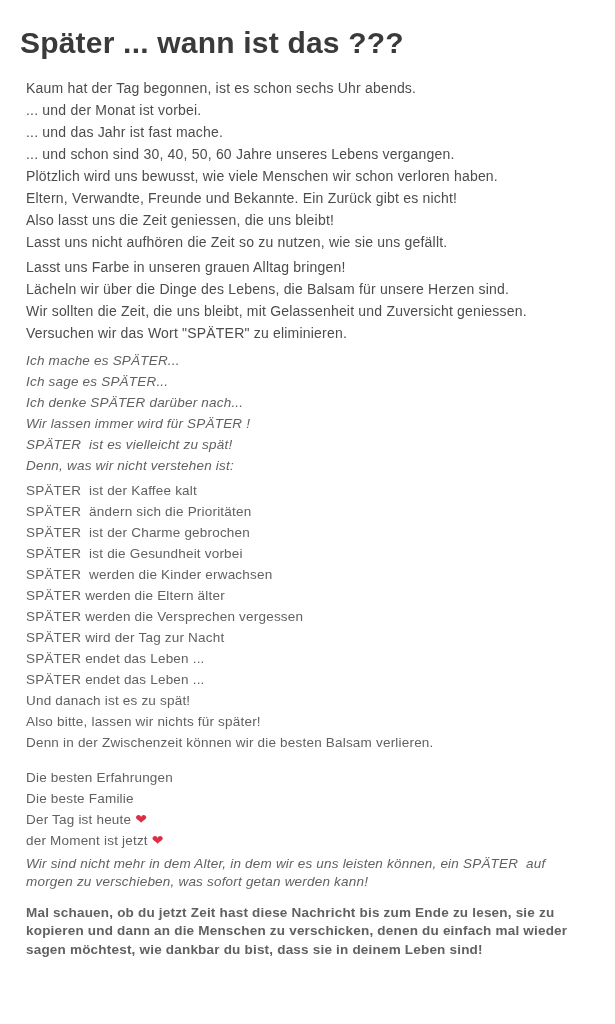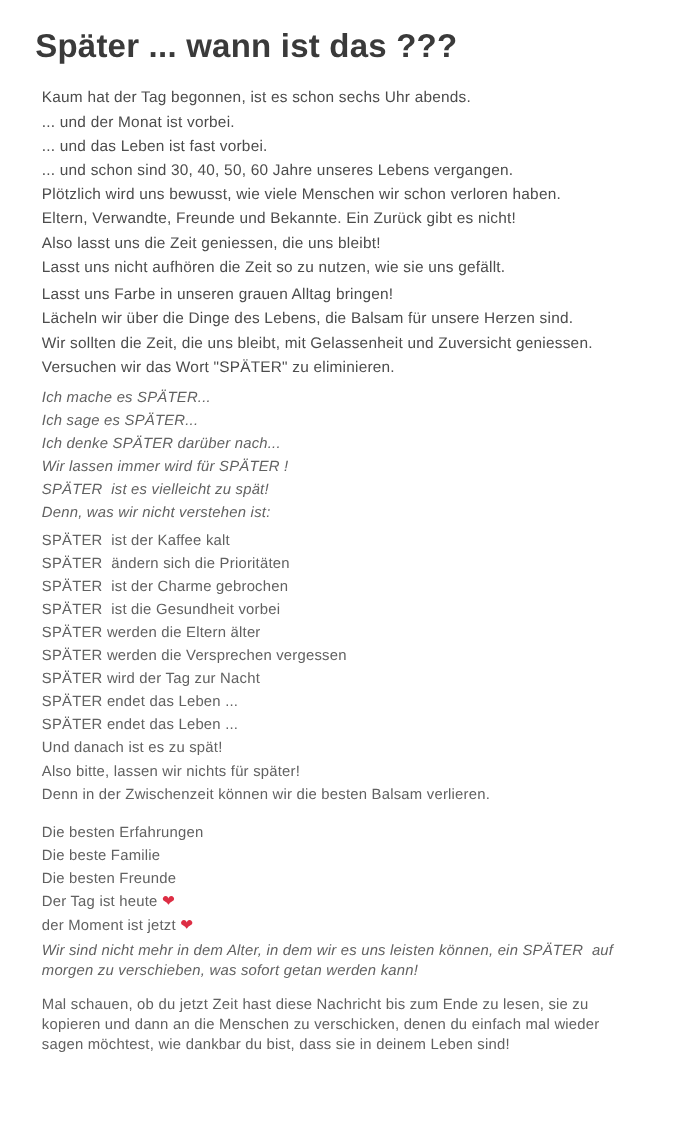--- a/index.html
+++ b/index.html
@@ -15,21 +15,21 @@
     padding: 0;
     background: var(--background);
   }
   body {
     width: 615px;
     height: 1024px;
     overflow: hidden;
     font-family: "Liberation Sans", "DejaVu Sans", sans-serif;
   }
   .doc {
-    padding: 26px 38px 0 32px;
+    padding: 26px 38px 0 20px;
   }
   h1.page-title {
     margin: 0 0 16px 0;
     font-size: 30px;
     line-height: 1.15;
     font-weight: 700;
     color: var(--title);
     letter-spacing: 0.2px;
   }
   .section {
@@ -53,37 +53,37 @@
   }
   .tight .line {
     line-height: 18.5px;
   }
   .sec-intro-b   { margin-top: 3px; }
   .sec-later-intro { margin-top: 6px; font-style: italic; }
   .sec-later-list  { margin-top: 4px; }
   .sec-later-end   { margin-top: 0; }
   .sec-best-things { margin-top: 14px; }
   .sec-age-note    { margin-top: 4px; font-style: italic; }
-  .sec-closing     { margin-top: 12px; }
+  .sec-closing     { margin-top: 12px; font-weight: bold; }
   .heart {
     color: var(--heart);
     font-size: 14px;
     line-height: 1;
   }
 </style>
 </head>
 <body>
 
 <div class="doc">
   <h1 class="page-title">Später ... wann ist das ???</h1>
   <div id="sections">
       <div class="section large sec-intro-a">
         <p class="line"><span>Kaum hat der Tag begonnen, ist es schon sechs Uhr abends.</span></p>
         <p class="line"><span>... und der Monat ist vorbei.</span></p>
-        <p class="line"><span>... und das Leben ist fast vorbei.</span></p>
+        <p class="line"><span>... und das Jahr ist fast mache.</span></p>
         <p class="line"><span>... und schon sind 30, 40, 50, 60 Jahre unseres Lebens vergangen.</span></p>
         <p class="line"><span>Plötzlich wird uns bewusst, wie viele Menschen wir schon verloren haben.</span></p>
         <p class="line"><span>Eltern, Verwandte, Freunde und Bekannte. Ein Zurück gibt es nicht!</span></p>
         <p class="line"><span>Also lasst uns die Zeit geniessen, die uns bleibt!</span></p>
         <p class="line"><span>Lasst uns nicht aufhören die Zeit so zu nutzen, wie sie uns gefällt.</span></p>
       </div>
       <div class="section large sec-intro-b">
         <p class="line"><span>Lasst uns Farbe in unseren grauen Alltag bringen!</span></p>
         <p class="line"><span>Lächeln wir über die Dinge des Lebens, die Balsam für unsere Herzen sind.</span></p>
         <p class="line"><span>Wir sollten die Zeit, die uns bleibt, mit Gelassenheit und Zuversicht geniessen.</span></p>
@@ -95,35 +95,35 @@
         <p class="line"><span>Ich denke SPÄTER darüber nach...</span></p>
         <p class="line"><span>Wir lassen immer wird für SPÄTER !</span></p>
         <p class="line"><span>SPÄTER  ist es vielleicht zu spät!</span></p>
         <p class="line"><span>Denn, was wir nicht verstehen ist:</span></p>
       </div>
       <div class="section small sec-later-list">
         <p class="line"><span>SPÄTER  ist der Kaffee kalt</span></p>
         <p class="line"><span>SPÄTER  ändern sich die Prioritäten</span></p>
         <p class="line"><span>SPÄTER  ist der Charme gebrochen</span></p>
         <p class="line"><span>SPÄTER  ist die Gesundheit vorbei</span></p>
+        <p class="line"><span>SPÄTER  werden die Kinder erwachsen</span></p>
         <p class="line"><span>SPÄTER werden die Eltern älter</span></p>
         <p class="line"><span>SPÄTER werden die Versprechen vergessen</span></p>
         <p class="line"><span>SPÄTER wird der Tag zur Nacht</span></p>
         <p class="line"><span>SPÄTER endet das Leben ...</span></p>
       </div>
       <div class="section small sec-later-end">
         <p class="line"><span>SPÄTER endet das Leben ...</span></p>
         <p class="line"><span>Und danach ist es zu spät!</span></p>
         <p class="line"><span>Also bitte, lassen wir nichts für später!</span></p>
         <p class="line"><span>Denn in der Zwischenzeit können wir die besten Balsam verlieren.</span></p>
       </div>
       <div class="section small sec-best-things">
         <p class="line"><span>Die besten Erfahrungen</span></p>
         <p class="line"><span>Die beste Familie</span></p>
-        <p class="line"><span>Die besten Freunde</span></p>
         <p class="line"><span>Der Tag ist heute </span><span class="heart">❤</span></p>
         <p class="line"><span>der Moment ist jetzt </span><span class="heart">❤</span></p>
       </div>
       <div class="section small tight sec-age-note">
         <p class="line"><span>Wir sind nicht mehr in dem Alter, in dem wir es uns leisten können, ein SPÄTER  auf</span></p>
         <p class="line"><span>morgen zu verschieben, was sofort getan werden kann!</span></p>
       </div>
       <div class="section small tight sec-closing">
         <p class="line"><span>Mal schauen, ob du jetzt Zeit hast diese Nachricht bis zum Ende zu lesen, sie zu</span></p>
         <p class="line"><span>kopieren und dann an die Menschen zu verschicken, denen du einfach mal wieder</span></p>

